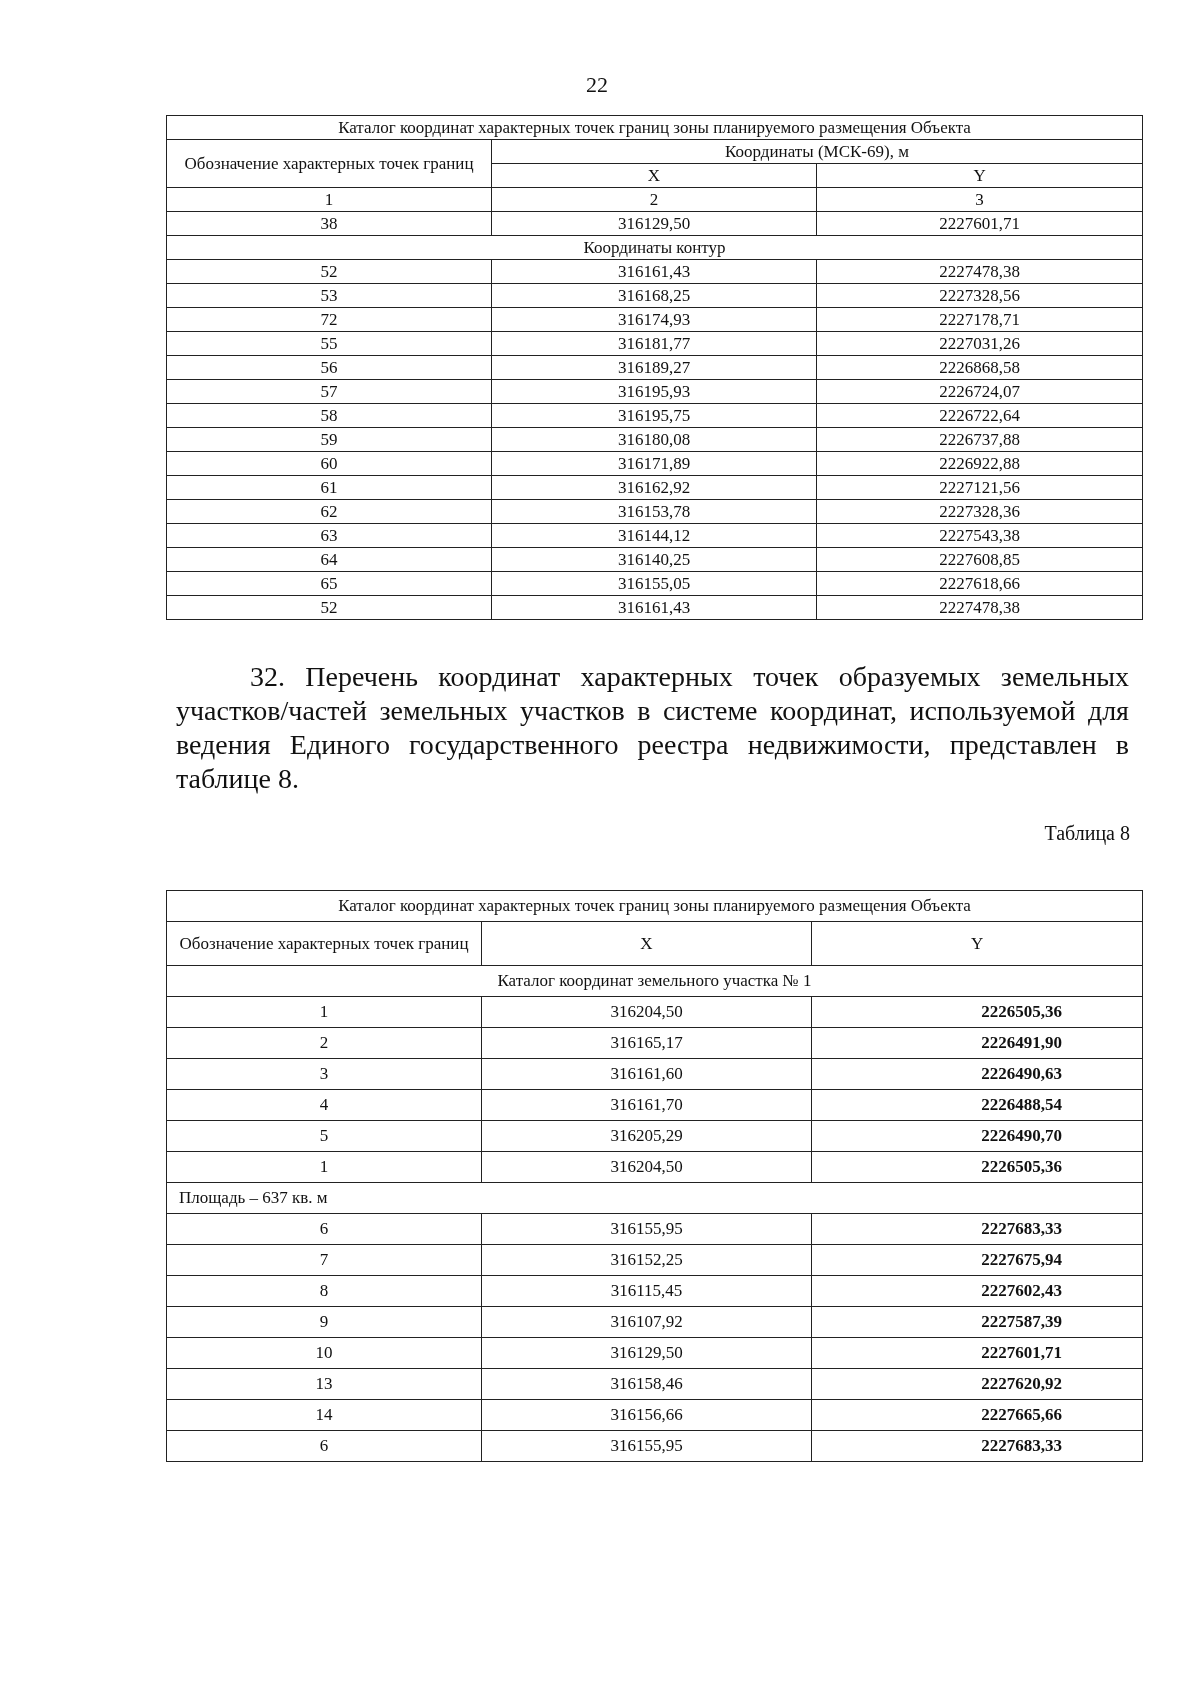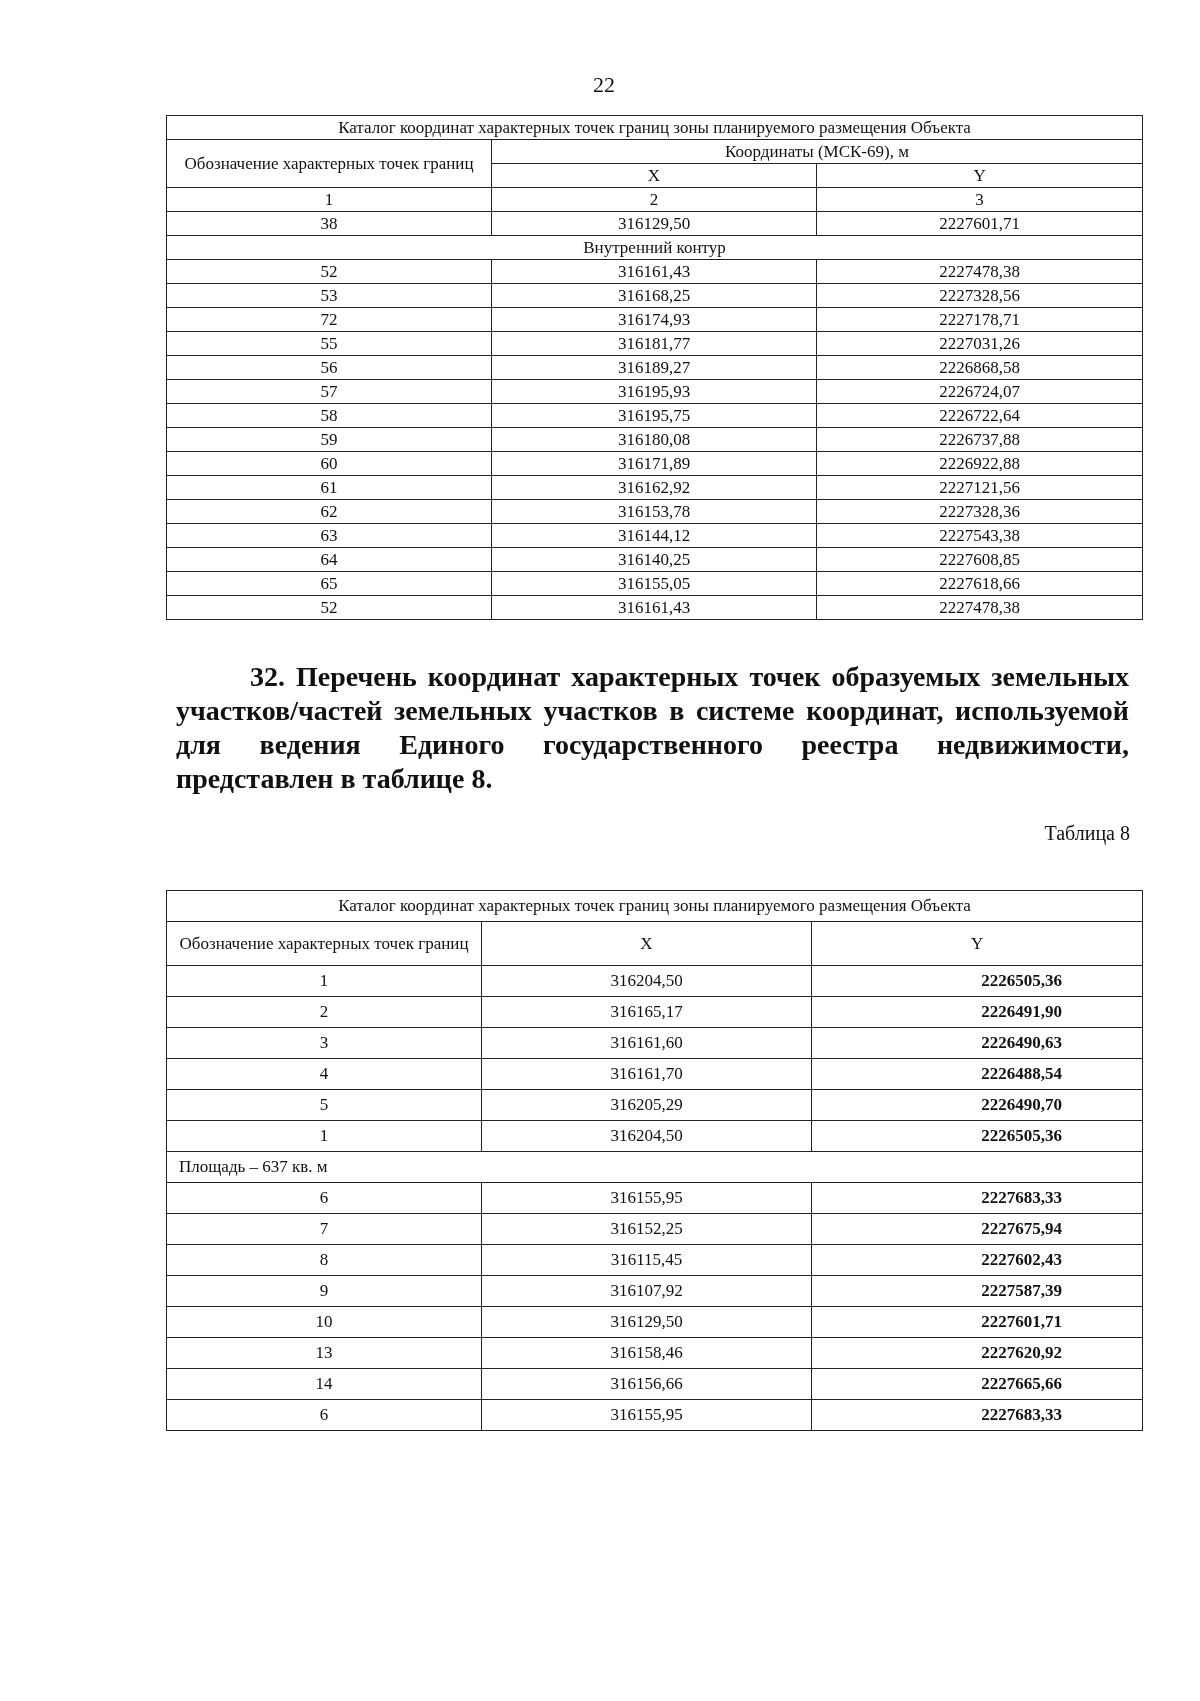--- a/index.html
+++ b/index.html
@@ -1,26 +1,26 @@
 <!DOCTYPE html>
 <html><head>
   <meta charset="utf-8">
   <style>
     html, body { margin: 0; padding: 0; background: #ffffff; }
     body { width: 1200px; height: 1701px; position: relative; overflow: hidden;
            font-family: "Liberation Serif", "DejaVu Serif", serif; color: #111; }
-    .page-num { position: absolute; top: 72px; left: 7px; width: 1194px; text-align: center; font-size: 22px; }
+    .page-num { position: absolute; top: 72px; left: 0; width: 1194px; text-align: center; font-size: 22px; }
     table { border-collapse: collapse; position: absolute; table-layout: fixed; }
     td { border: 1px solid #222; text-align: center; padding: 0; font-size: 17px; line-height: 20px; }
     #t1 { left: 166px; top: 115px; width: 976px; }
     #t1 td { height: 23px; }
     #t1 col.c1 { width: 325px; } #t1 col.c2 { width: 325px; } #t1 col.c3 { width: 326px; }
     .para { position: absolute; left: 176px; top: 660px; width: 953px; font-size: 28px; line-height: 34px;
             text-align: justify; }
-    .para .first { text-indent: 74px; display: block; font-weight: bold; }
+    .para .first { text-indent: 74px; display: block; }
     .tlabel { position: absolute; right: 70px; top: 822px; font-size: 20px; }
     #t2 { left: 166px; top: 890px; width: 976px; }
     #t2 col.c1 { width: 315px; } #t2 col.c2 { width: 330px; } #t2 col.c3 { width: 331px; }
     #t2 td { height: 30px; }
     #t2 td.xr, #t2 td.yr { text-align: center; }
     #t2 td.yr { text-align: right; padding-right: 80px; font-weight: bold; }
     #t1 td.yr { text-align: center; }
     .area { text-align: left !important; padding-left: 12px !important; margin-top: 24px; }
   </style>
 </head>
@@ -50,21 +50,21 @@
       <td>1</td>
       <td>2</td>
       <td>3</td>
     </tr>
   <tr>
         <td>38</td>
         <td class="xr">316129,50</td>
         <td class="yr">2227601,71</td>
       </tr>
       <tr>
-        <td colspan="3">Внутренний контур</td>
+        <td colspan="3">Координаты контур</td>
       </tr>
       <tr>
         <td>52</td>
         <td class="xr">316161,43</td>
         <td class="yr">2227478,38</td>
       </tr>
       <tr>
         <td>53</td>
         <td class="xr">316168,25</td>
         <td class="yr">2227328,56</td>
@@ -151,20 +151,23 @@
     </colgroup>
   <tbody id="t2-body">
     <tr>
       <td colspan="3">Каталог координат характерных точек границ зоны планируемого размещения Объекта</td>
     </tr>
     <tr style="height:44px">
       <td>Обозначение характерных точек границ</td>
       <td>X</td>
       <td>Y</td>
     </tr>
+  <tr>
+        <td colspan="3">Каталог координат земельного участка № 1</td>
+      </tr>
       <tr>
         <td>1</td>
         <td class="xr">316204,50</td>
         <td class="yr">2226505,36</td>
       </tr>
       <tr>
         <td>2</td>
         <td class="xr">316165,17</td>
         <td class="yr">2226491,90</td>
       </tr>

